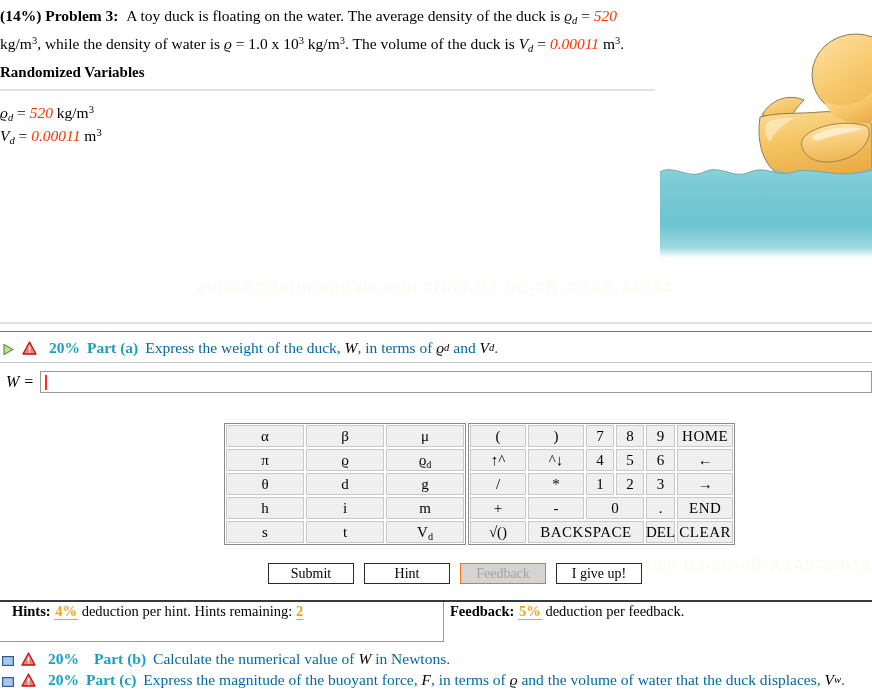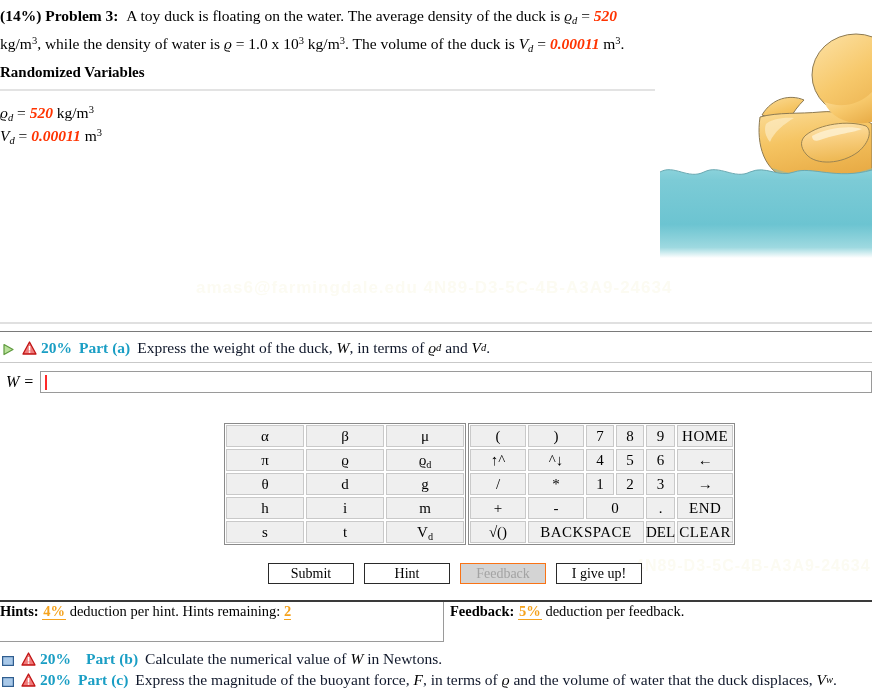--- a/index.html
+++ b/index.html
@@ -21,21 +21,21 @@
 
   
   #problem-statement {
     position: absolute;
     left: 0px; top: 2px;
     width: 660px;
     line-height: 28px;
     font-size: 15.5px;
   }
   .bold { font-weight: bold; }
-  .rnd { color: #ff3300; font-style: italic; font-weight: bold; }
+  .rnd { color: #ff3300; font-style: italic; font-weight: normal; }
   .ital { font-style: italic; }
   sup, sub { font-size: 0.68em; line-height: 0; }
   sub { vertical-align: -0.28em; }
   sup { vertical-align: 0.52em; }
 
   
   #rand-vars-title {
     position: absolute;
     left: 0px; top: 64px;
     font-weight: bold;
@@ -92,24 +92,24 @@
     position: absolute;
     left: 0px;
     display: flex;
     align-items: center;
     white-space: nowrap;
     font-size: 15.5px;
   }
   .part-label {
     color: #1a9ec4;
     font-weight: bold;
-    margin-left: 4px;
+    margin-left: 12px;
     margin-right: 7px;
   }
-  .part-text { color: #0f172a; }
+  .part-text { color: #0369a1; }
 
   .icon-expand {
     width: 13px; height: 13px;
     flex: 0 0 auto;
     margin-left: 2px;
   }
   .icon-collapse {
     width: 12px; height: 12px;
     flex: 0 0 auto;
     margin-left: 2px;
@@ -226,21 +226,21 @@
     width: 872px;
     height: 42px;
   }
   #info-bar-top-rule {
     position: absolute;
     left: 0; top: 0; width: 872px; height: 0;
     border-top: 2px solid #3a3a3a;
   }
   #hints-cell {
     position: absolute;
-    left: 0px; top: 3px;
+    left: 12px; top: 3px;
     font-size: 14.5px;
     white-space: nowrap;
   }
   #feedback-cell {
     position: absolute;
     left: 450px; top: 3px;
     font-size: 14.5px;
     white-space: nowrap;
   }
   .pct {

